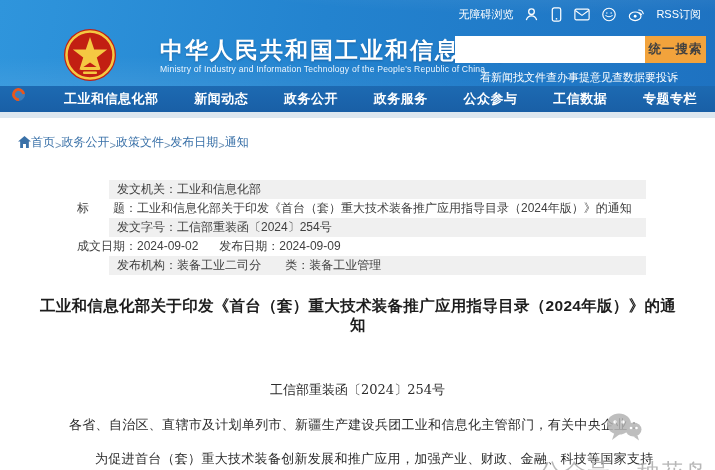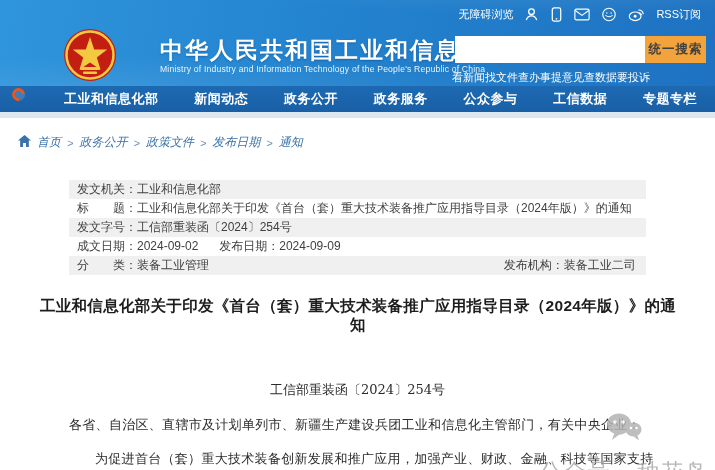--- a/index.html
+++ b/index.html
@@ -26,44 +26,44 @@
     text-shadow:0 1px 2px rgba(0,40,90,.35); }
   .brand-en { position:absolute; left:160px; top:64px; color:#eaf4fd; font-size:8.6px;
     letter-spacing:.2px; white-space:nowrap; }
 
   .search-box { position:absolute; left:455px; top:36px; width:251px; height:27px; display:flex; }
   .search-input { flex:1; border:none; outline:none; height:27px; padding:0 8px; font-size:12px;
     background:#fff; border-radius:0; }
   .search-btn { width:61px; height:27px; border:none; background:#f2a33c; color:#404040;
     font-size:12.5px; font-weight:bold; letter-spacing:1px; cursor:pointer; }
   .quicklinks { position:absolute; left:452px; top:70px; width:254px; display:flex;
-    justify-content:flex-start; color:#fff; font-size:11px; }
+    justify-content:center; color:#fff; font-size:11px; }
   .quicklinks span { cursor:pointer; white-space:nowrap; }
 
   
   .nav { position:absolute; left:0; top:86px; width:715px; height:26px;
     background:linear-gradient(180deg,#1d6ab2,#195fa6); display:flex; align-items:center;
     justify-content:space-between; padding:0 18px 0 64px; }
   .nav-item { color:#fff; font-size:13px; font-weight:600; letter-spacing:.5px;
     white-space:nowrap; cursor:pointer; }
   .float-c { position:absolute; left:12px; top:88px; width:13px; height:13px;
     border:3.5px solid #e8571d; border-radius:50%; border-right-color:transparent;
     transform:rotate(40deg); background:rgba(255,255,255,.15); }
   .substrip { position:absolute; left:0; top:112px; width:715px; height:6px; background:#dde7f0; }
 
   
-  .breadcrumb { position:absolute; left:18px; top:134px; display:flex; align-items:center;
-    gap:6px; font-size:12px; color:#3a71a8;font-style:italic; }
+  .breadcrumb { position:absolute; left:18px; top:134px; display:flex; align-items:flex-end;
+    font-size:12px; color:#3a71a8; }
   .breadcrumb .sep { color:#6f92b5; font-size:11px; }
   .crumb { cursor:pointer; white-space:nowrap; }
 
   
   .meta { position:absolute; left:69px; top:180px; width:577px; font-size:12px; color:#404040; }
   .meta-row { display:flex; height:19px; line-height:19px; padding-left:8px; }
-  .meta-row.grey { background:#f0f0f0; }
+  .meta-row.grey { background:#f0f0f0;margin-left:40px; }
   .meta-cell { white-space:nowrap; overflow:hidden; }
   .meta-cell.c1 { flex:0 0 25%; }
   .meta-cell.c2 { flex:1; }
 
   
   .art-title { position:absolute; left:38px; top:296px; width:640px; text-align:center;
     font-size:15.5px; font-weight:bold; color:#1d1d1d; line-height:19px; letter-spacing:.3px; }
   .doc-num { position:absolute; left:0; top:381px; width:715px; text-align:center;
     font-size:13px; color:#2b2b2b; font-family:"DejaVu Serif", serif; }
   .para { position:absolute; left:69px; width:580px; font-size:13px; color:#2b2b2b;
@@ -186,22 +186,22 @@
       <span class="meta-cell c2"><span>标　　题：</span><span>工业和信息化部关于印发《首台（套）重大技术装备推广应用指导目录（2024年版）》的通知</span></span>
     </div>
     <div class="meta-row grey">
       <span class="meta-cell c2"><span>发文字号：</span><span>工信部重装函〔2024〕254号</span></span>
     </div>
     <div class="meta-row">
       <span class="meta-cell c1"><span>成文日期：</span><span>2024-09-02</span></span>
       <span class="meta-cell c2"><span>发布日期：</span><span>2024-09-09</span></span>
     </div>
     <div class="meta-row grey">
+      <span class="meta-cell c1"><span>发布机构：</span><span>装备工业二司</span></span>
       <span class="meta-cell c2"><span>分　　类：</span><span>装备工业管理</span></span>
-      <span class="meta-cell c1"><span>发布机构：</span><span>装备工业二司</span></span>
     </div>
   </div>
 
   <h1 class="art-title">工业和信息化部关于印发《首台（套）重大技术装备推广应用指导目录（2024年版）》的通知</h1>
   <div class="doc-num">工信部重装函〔2024〕254号</div>
   <p class="para p1">各省、自治区、直辖市及计划单列市、新疆生产建设兵团工业和信息化主管部门，有关中央企业：</p>
   <p class="para p2">为促进首台（套）重大技术装备创新发展和推广应用，加强产业、财政、金融、科技等国家支持政策的协同，现将《首台</p>
 
   <div class="watermark">
     <span>

